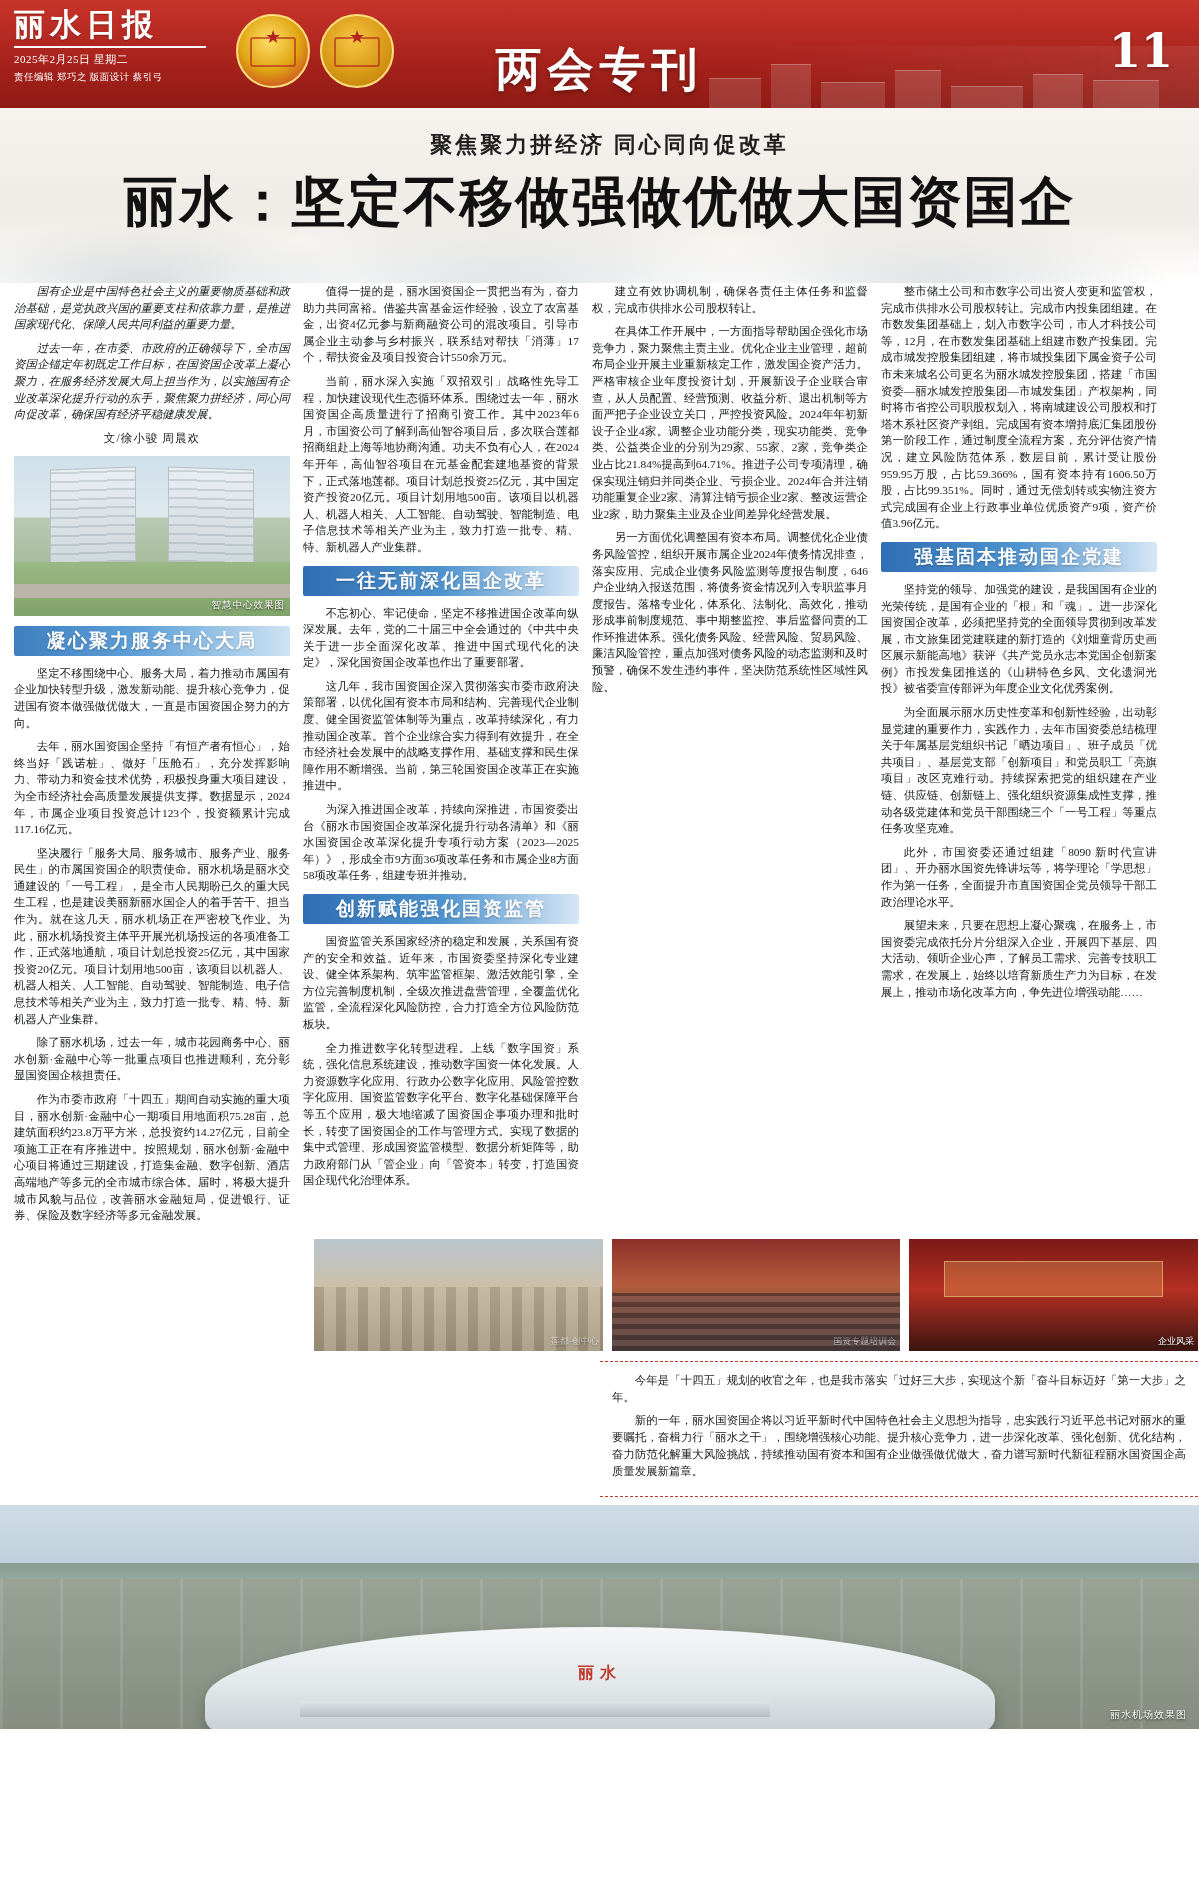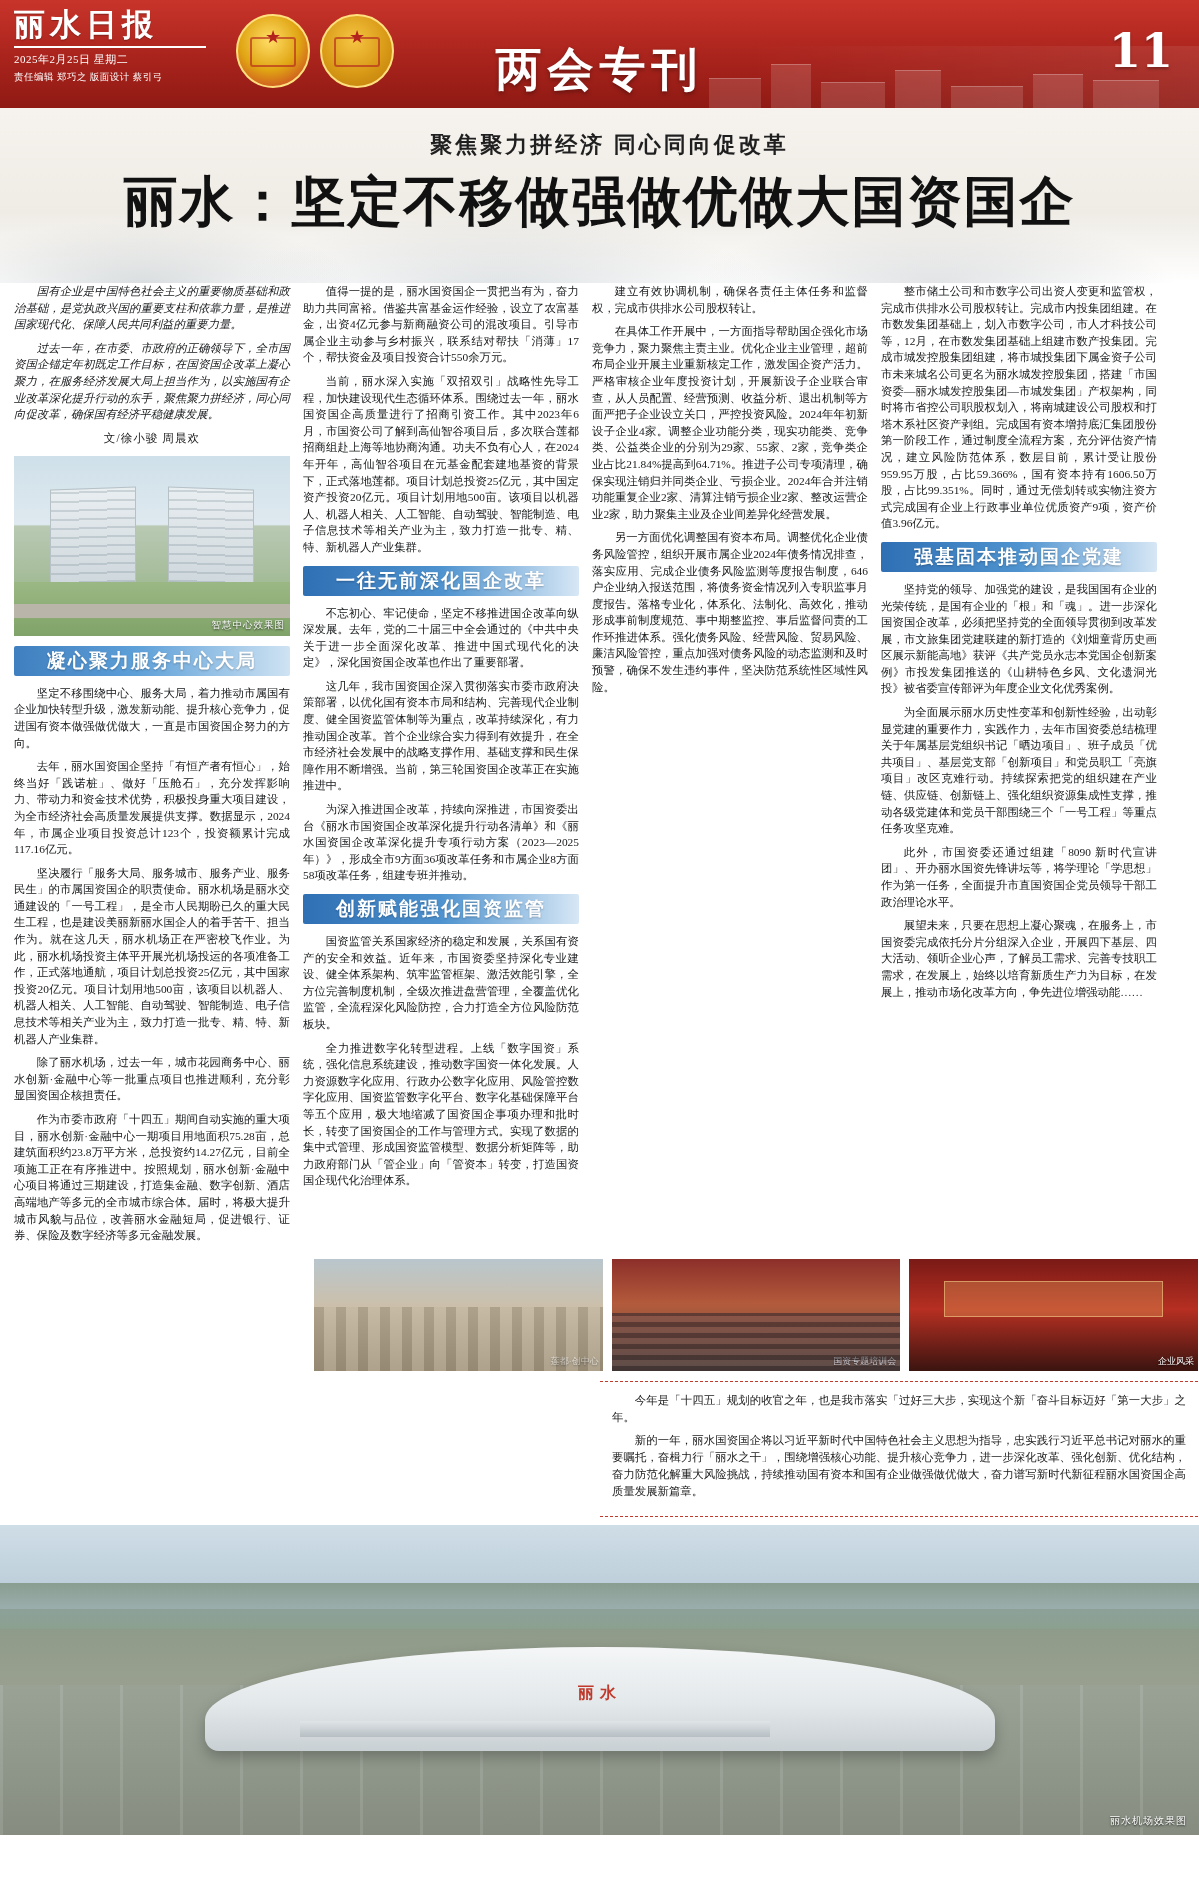--- a/index.html
+++ b/index.html
@@ -134,21 +134,21 @@
   }
 
   
   .photo { position:relative; width:100%; overflow:hidden; border:0; }
   .photo .cap {
     position:absolute; right:5px; bottom:4px;
     font-size:9.5px; color:#ffffff; letter-spacing:1px;
     text-shadow:0 1px 2px rgba(0,0,0,.8);
   }
 
-  .ph-city { height:180px; background:
+  .ph-city { height:160px; background:
       linear-gradient(180deg,#cfe0ea 0%, #dfe9ef 38%, #b9c9b3 39%, #8fae7e 100%); position:relative;}
   .ph-city .b1, .ph-city .b2 {
     position:absolute; bottom:52px; width:86px; height:96px;
     background:linear-gradient(180deg,#e9eef1 0%, #cfd8dd 100%);
     border:1px solid #b6c1c6;
   }
   .ph-city .b1 { left:36px; transform:skewY(-2deg); }
   .ph-city .b2 { right:36px; transform:skewY(2deg); }
   .ph-city .stripes {
     position:absolute; left:0; right:0; top:0; bottom:0;
@@ -178,21 +178,21 @@
 
   
   .summary {
     margin:10px 0 8px 0; padding:10px 12px;
     border-top:1px dashed #c0392b; border-bottom:1px dashed #c0392b;
   }
   .summary p { font-size:11.4px; line-height:17px; text-align:justify; margin:0 0 6px 0; text-indent:2em; }
 
   
   .bottom-photo {
-    position:relative; width:1199px; height:310px; margin-top:6px; overflow:hidden;
+    position:relative; width:1199px; height:224px; margin-top:6px; overflow:hidden;
     background:linear-gradient(180deg,#c9d6de 0%, #a8bccb 22%, #8fa58f 35%, #6f7c6b 100%);
   }
   .bp-sky { position:absolute; left:0; right:0; top:0; height:84px;
     background:linear-gradient(180deg,#cfdde6 0%, #b7cad7 100%); }
   .bp-hills { position:absolute; left:0; right:0; top:58px; height:46px;
     background:linear-gradient(180deg, rgba(120,140,120,.75), rgba(110,130,110,.2)); }
   .bp-ground { position:absolute; left:0; right:0; top:104px; bottom:0;
     background:linear-gradient(180deg,#8f9b8a 0%, #9aa08f 30%, #7f8678 100%); }
   .bp-apron { position:absolute; left:0; right:0; bottom:0; height:150px;
     background:repeating-linear-gradient(90deg, rgba(255,255,255,.10) 0 3px, rgba(0,0,0,0) 3px 60px),

